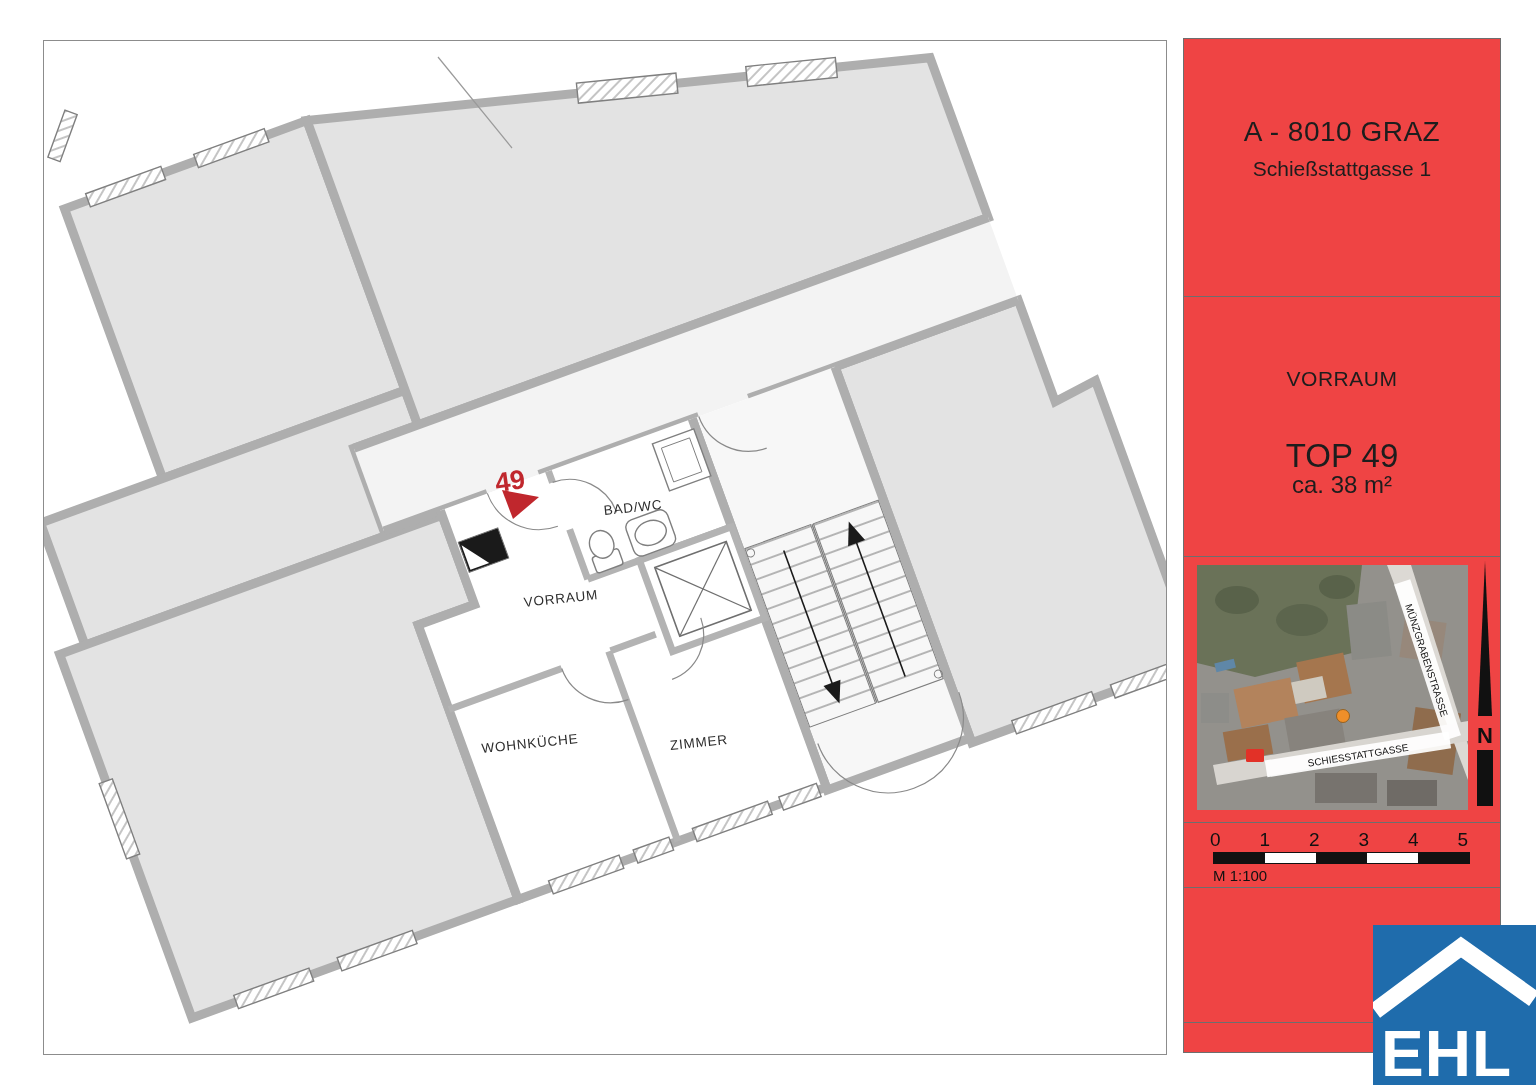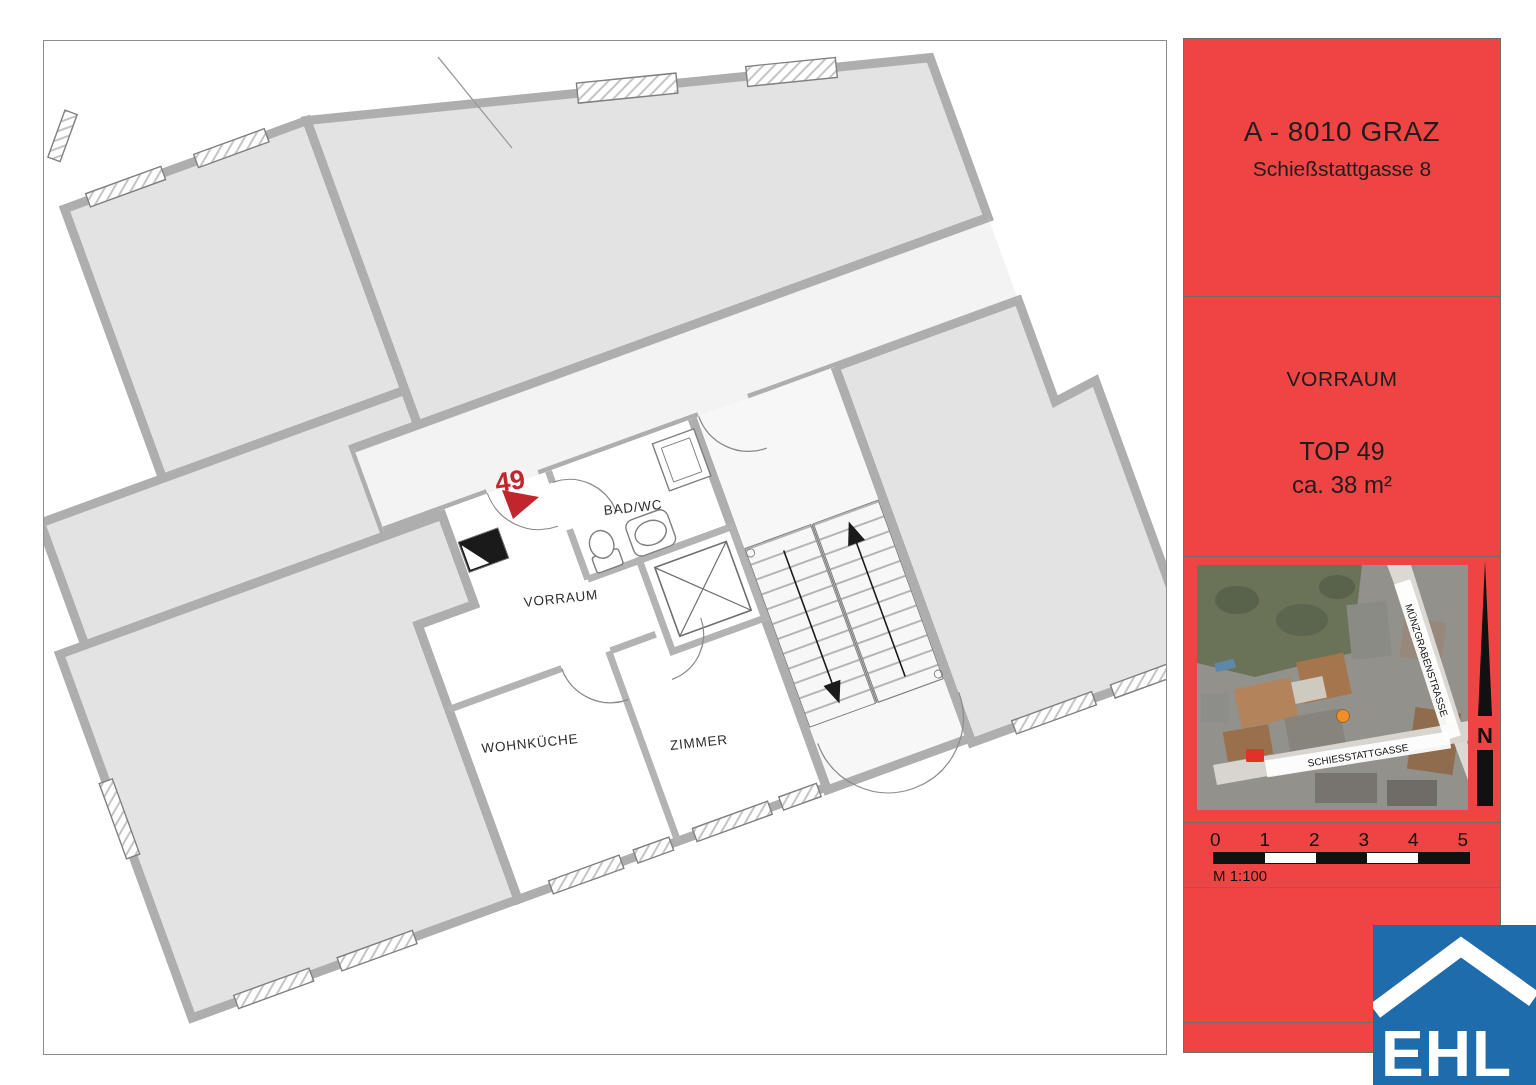--- a/index.html
+++ b/index.html
@@ -22,21 +22,21 @@
   .num49{font-size:27px;font-weight:bold;}
   
   #info-col{position:absolute;left:1183px;top:38px;width:318px;height:1015px;
             border:1px solid #6e6e6e;box-sizing:border-box;background:#ef4444;}
   .panel{position:relative;box-sizing:border-box;border-bottom:1px solid #6e6e6e;}
   .panel:last-child{border-bottom:none;}
   .ctext{position:absolute;left:0;width:100%;text-align:center;}
   .addr1{font-size:28px;letter-spacing:.5px;color:#1d1d1d;}
   .addr2{font-size:21px;color:#1d1d1d;}
   .floor{font-size:21px;letter-spacing:.5px;color:#1d1d1d;}
-  .topnum{font-size:25px;color:#1d1d1d;}
+  .topnum{font-size:33px;color:#1d1d1d;}
   .areatxt{font-size:24px;color:#1d1d1d;}
   
   #scale-ticks{position:absolute;left:26px;top:6px;width:258px;display:flex;
                justify-content:space-between;font-size:19px;color:#111;}
   #scale-bar{position:absolute;left:29px;top:29px;width:255px;height:10px;display:flex;
              border:1px solid #111;box-sizing:content-box;}
   #scale-bar div{flex:1 1 0;}
   .segb{background:#111;} .segw{background:#fff;}
   #scale-note{position:absolute;left:29px;top:44px;font-size:15px;color:#111;}
   
@@ -198,21 +198,21 @@
         <text class="room-label" x="529" y="747" text-anchor="middle" transform="rotate(-6 529 743)">WOHNKÜCHE</text>
         <text class="room-label" x="698" y="746" text-anchor="middle" transform="rotate(-6 698 742)">ZIMMER</text>
       </g>
     </svg>
   </div>
 
   <div id="info-col">
 
     <div class="panel" style="height:258px;">
       <div class="ctext addr1" style="top:77px;">A - 8010 GRAZ</div>
-      <div class="ctext addr2" style="top:118px;">Schießstattgasse 8</div>
+      <div class="ctext addr2" style="top:118px;">Schießstattgasse 1</div>
     </div>
 
     <div class="panel" style="height:260px;">
       <div class="ctext floor" style="top:70px;">VORRAUM</div>
       <div class="ctext topnum" style="top:140px;">TOP 49</div>
       <div class="ctext areatxt" style="top:174px;">ca. 38 m²</div>
     </div>
 
     <div class="panel" style="height:266px;">
       <div id="map-wrap">

